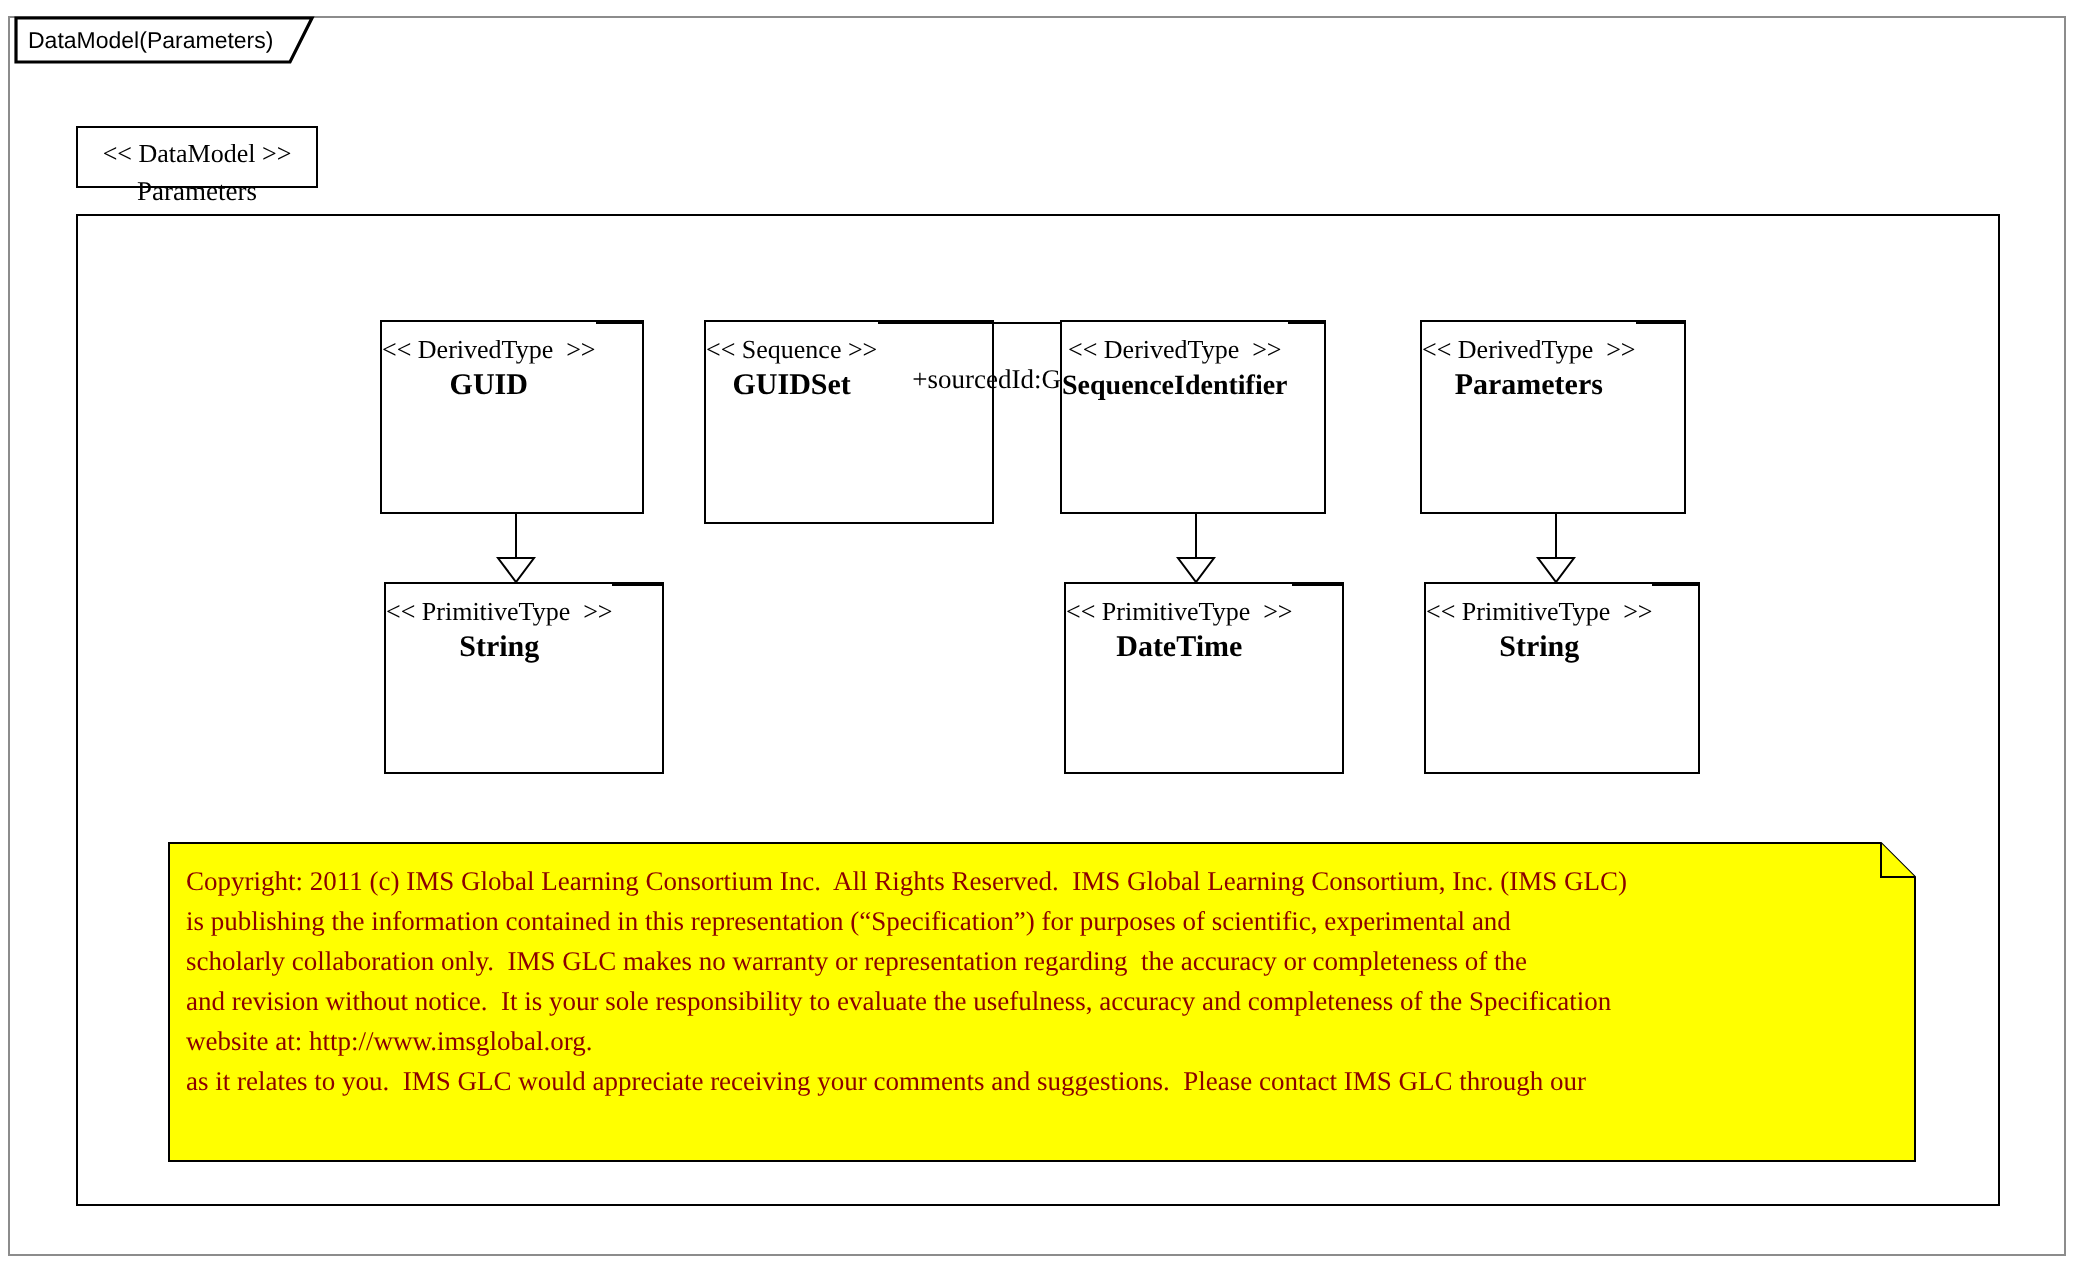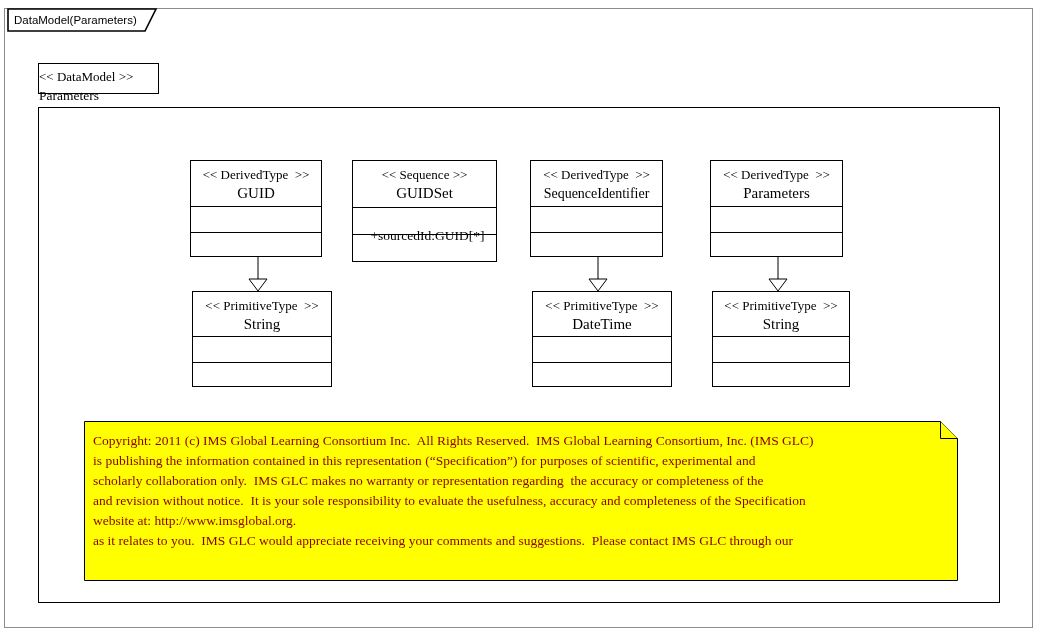--- a/index.html
+++ b/index.html
@@ -15,37 +15,37 @@
     border:1px solid #8c8c8c;
   }
 
   .diagram-tab { position:absolute; left:7px; top:8px; width:152px; height:25px; }
   .diagram-tab text {
     font-family:"Liberation Sans", sans-serif; font-size:11.5px; fill:#000;
   }
 
   .frame-label {
     position:absolute; left:38px; top:63px; width:121px; height:31px;
-    border:1px solid #000; background:#fff; 
+    border:1px solid #000; background:#fff; text-align:center;
   }
   .frame-label .stereo { font-size:13px; line-height:19px; padding-top:3px; white-space:pre; }
   .frame-label .fname  { font-size:13.5px; line-height:19px; white-space:pre; }
 
   .frame-body {
     position:absolute; left:38px; top:107px; width:962px; height:496px;
     border:1px solid #000; background:#fff;
   }
 
   .uml-class {
     position:absolute; background:#fff; border:1px solid #000;
-    display:flex; flex-direction:column;
+    display:flex; flex-direction:row;
   }
   .uml-class .hdr { text-align:center; }
   .uml-class .stereo { font-size:13px; line-height:17px; padding-top:5px; white-space:pre; }
-  .uml-class .cname  { font-size:15px; font-weight:normal; line-height:21px; white-space:pre; }
+  .uml-class .cname  { font-size:15px; font-weight:bold; line-height:21px; white-space:pre; }
   .uml-class .comp { border-top:1px solid #000; }
   .uml-class .comp.grow { flex:1 1 auto; }
   .uml-class .comp.attr {
     font-size:13.5px; padding:4px 0 0 4px; text-align:left; white-space:pre;
   }
 
   .gen-arrow { position:absolute; overflow:visible; }
 
   .note-wrap { position:absolute; left:84px; top:421px; width:874px; height:160px; }
   .note-shape { position:absolute; left:0; top:0; }

